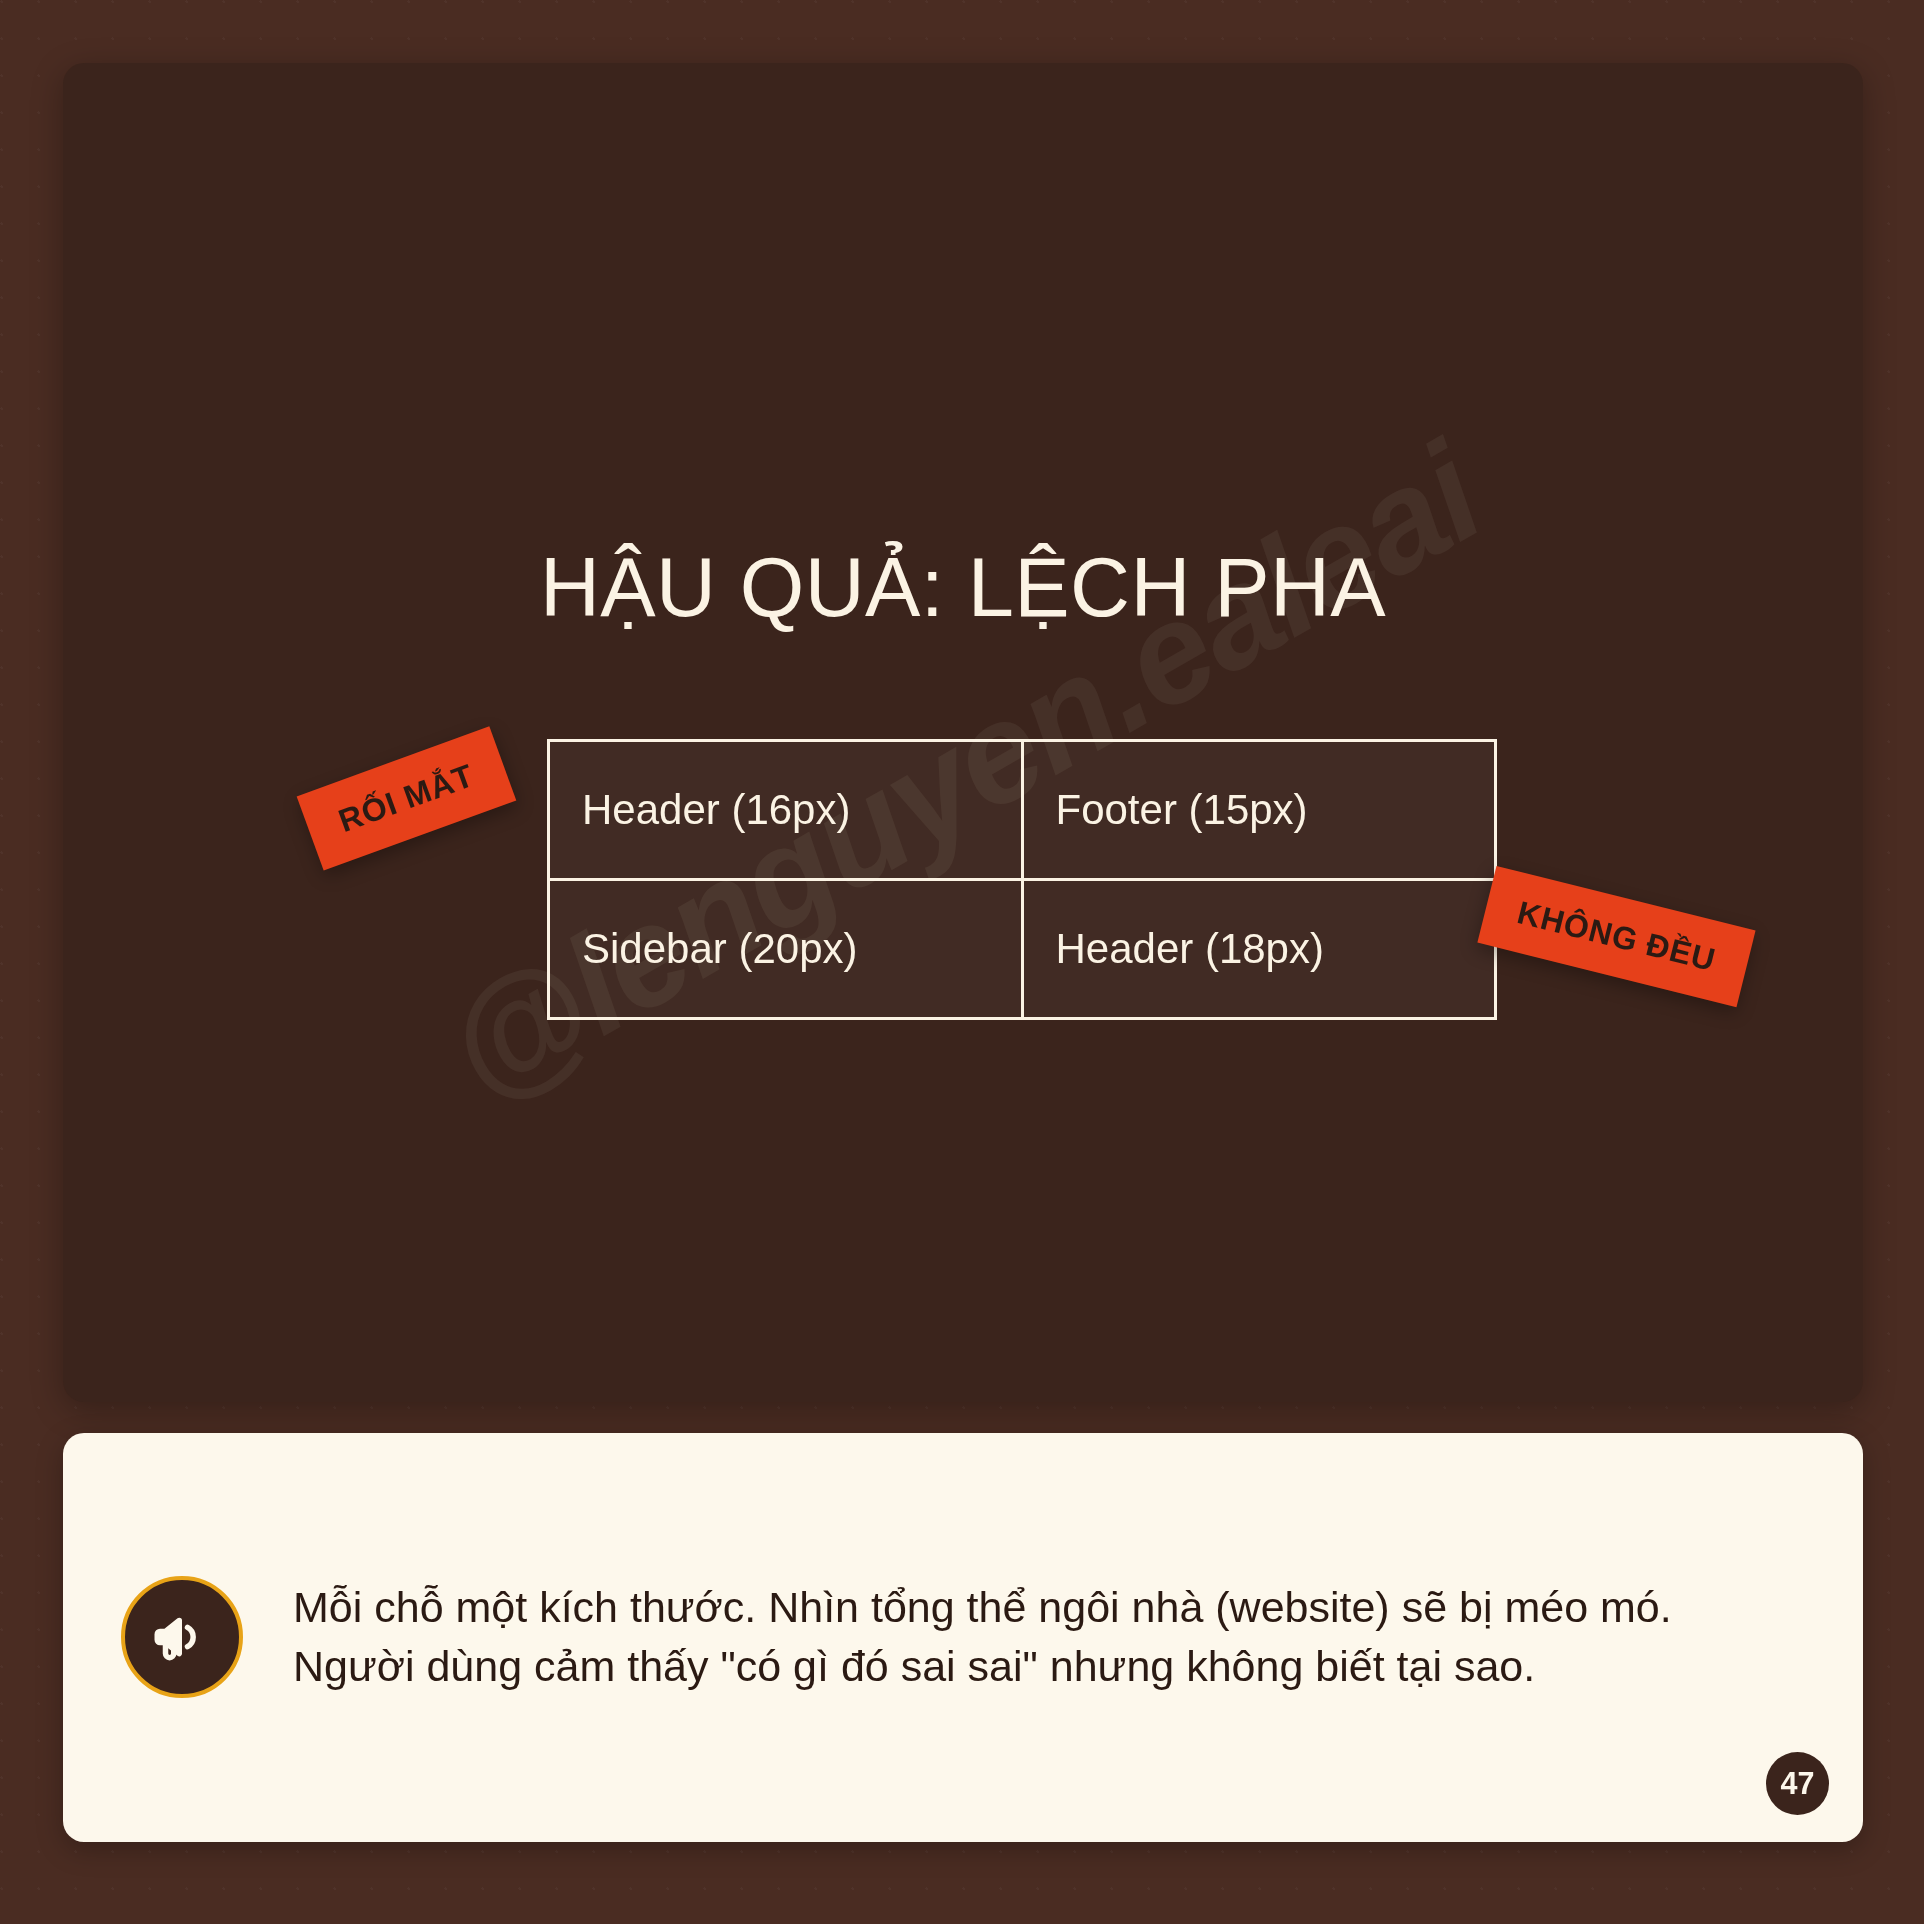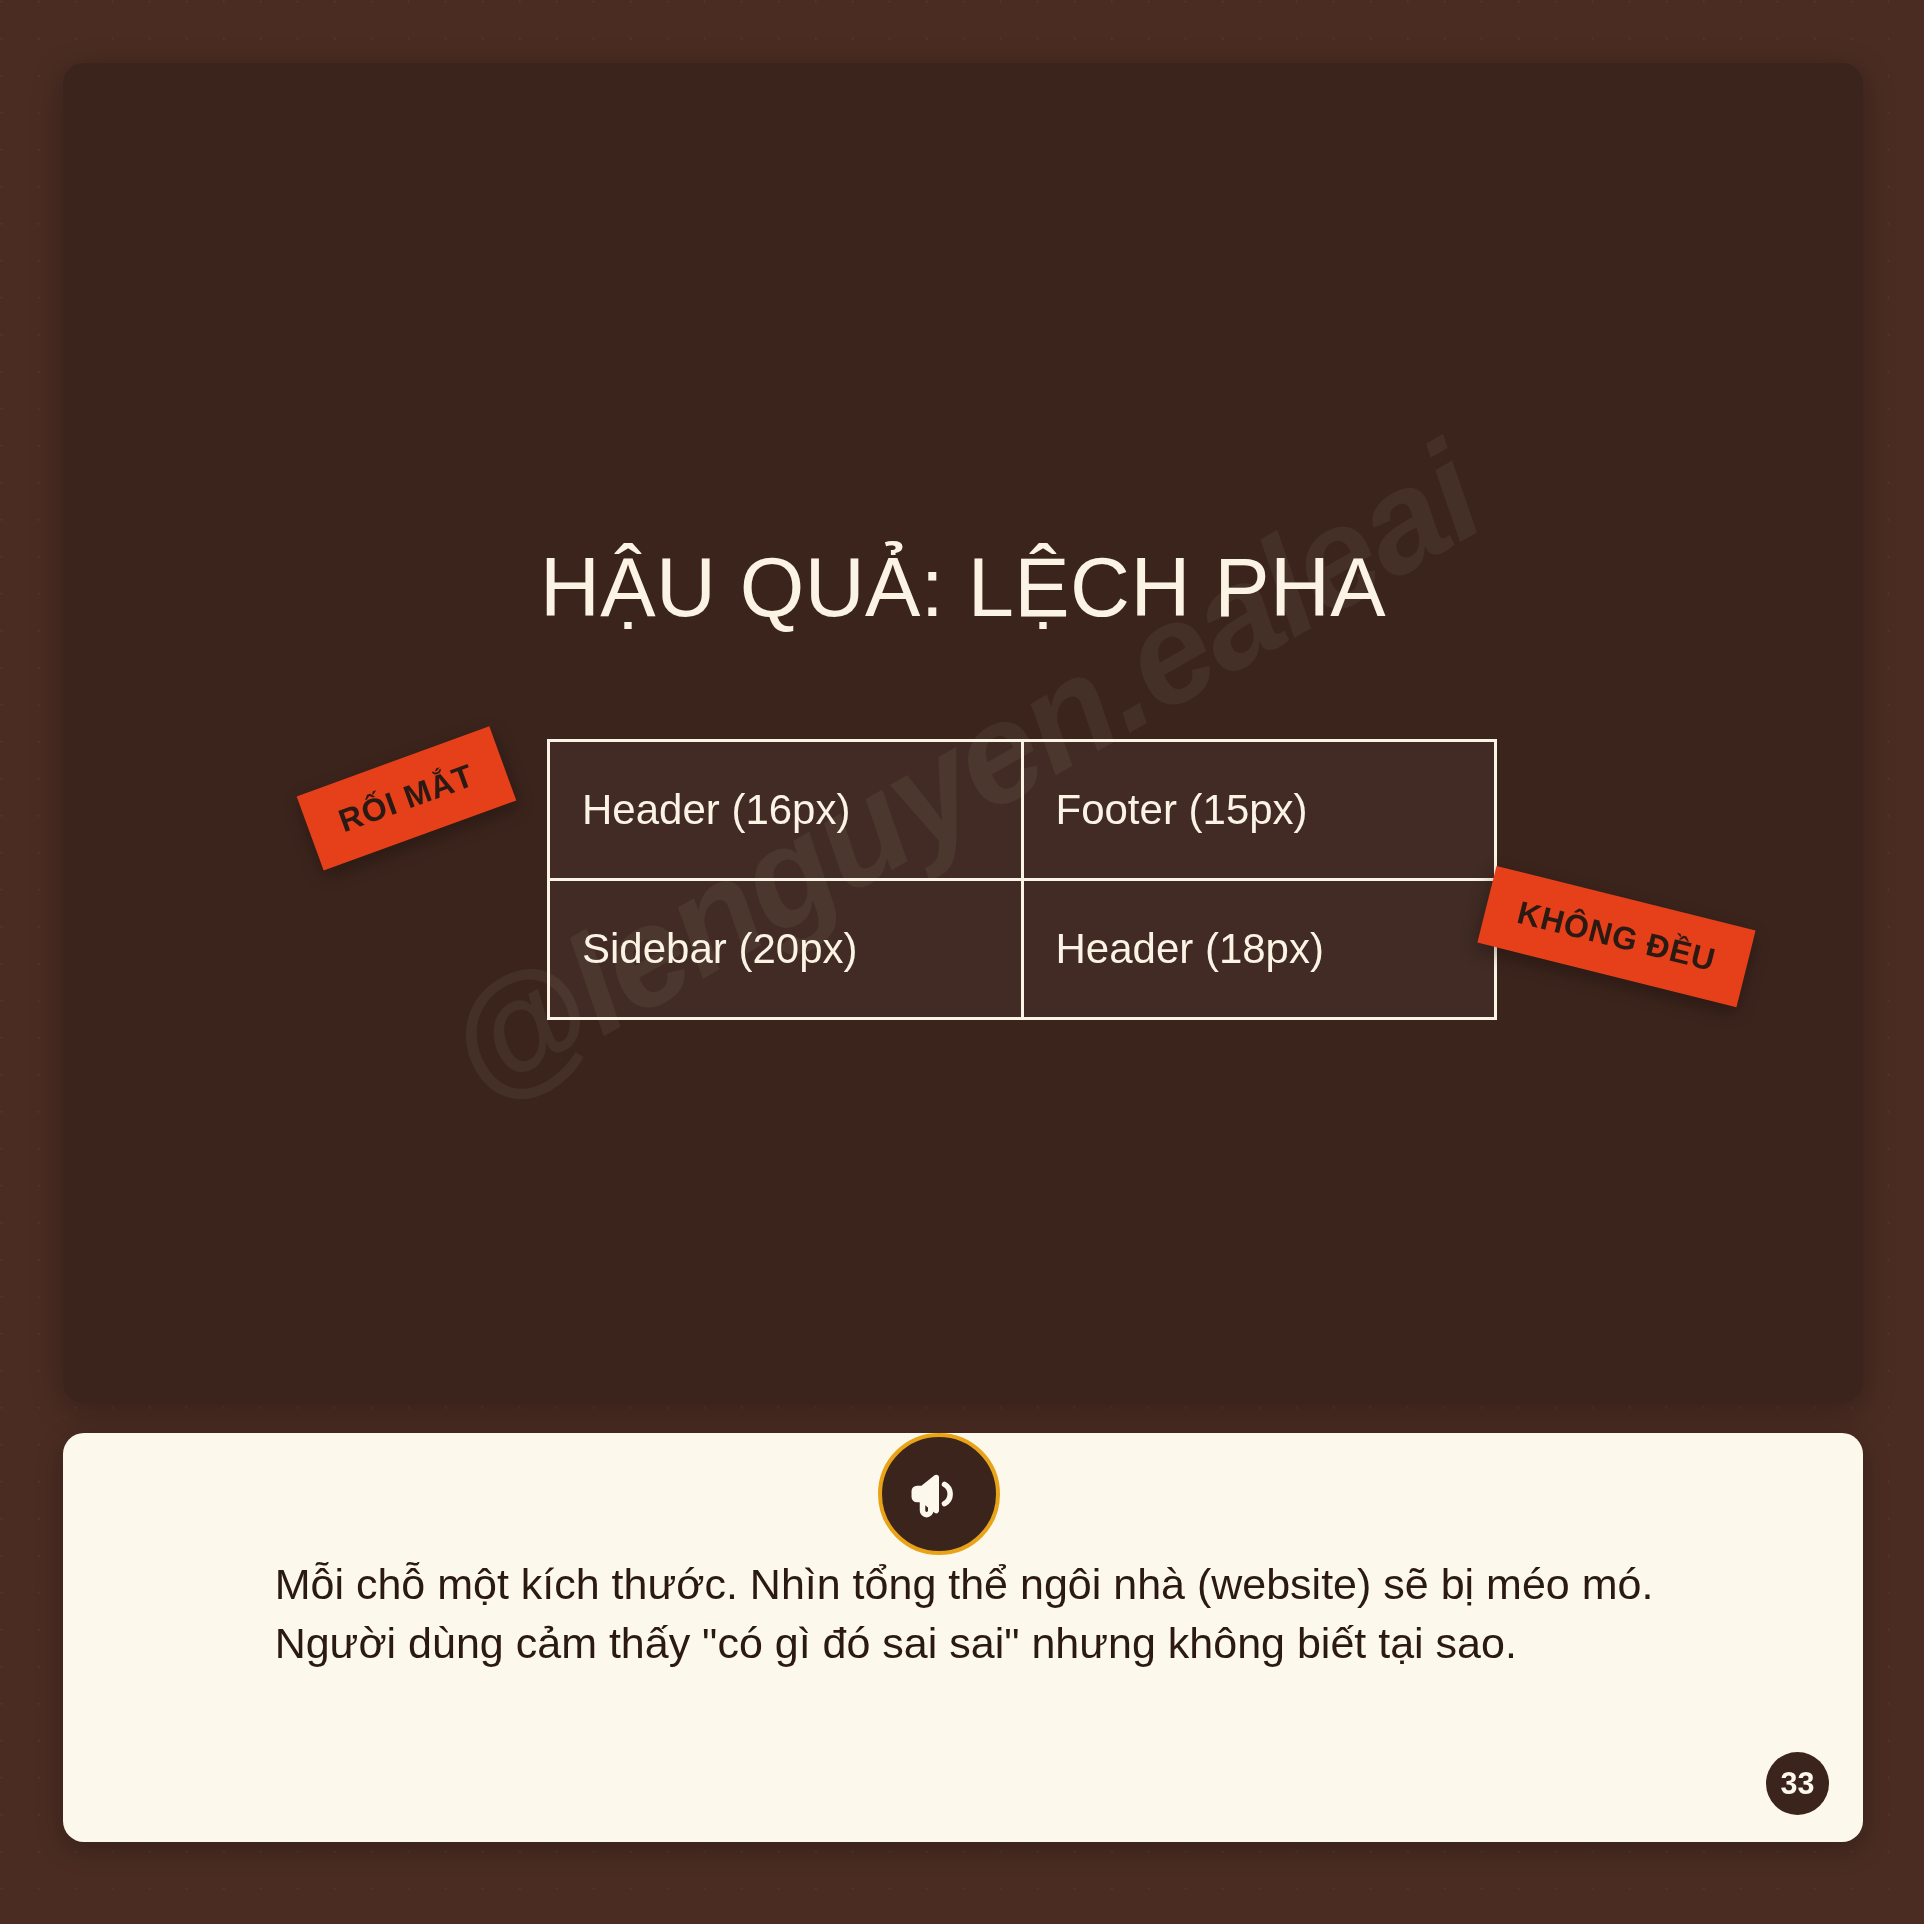--- a/index.html
+++ b/index.html
@@ -112,21 +112,20 @@
     position: relative;
     width: 1800px;
     height: 409px;
     margin: 30.5px auto 0;
     background: #FDF8EC;
     border-radius: 21px;
     box-shadow: 0 8px 27px rgba(0,0,0,0.25);
     display: flex;
     align-items: center;
     padding: 0 56px 0 58px;
-    flex-direction: column;
   }
 
   .note-icon {
     flex: 0 0 auto;
     width: 122px;
     height: 122px;
     border-radius: 50%;
     background: #3b241c;
     border: 4px solid #E8A317;
     display: flex;
@@ -198,17 +197,17 @@
         <path d="M14 8.5a4 4 0 0 1 0 7"></path>
         <path d="M6 14v4a1.5 1.5 0 0 0 3 0v-2"></path>
       </svg>
     </div>
 
     <div class="note-text">
       <p>Mỗi chỗ một kích thước. Nhìn tổng thể ngôi nhà (website) sẽ bị méo mó.</p>
       <p>Người dùng cảm thấy "có gì đó sai sai" nhưng không biết tại sao.</p>
     </div>
 
-    <div class="page-badge">33</div>
+    <div class="page-badge">47</div>
   </div>
 
 </div>
 
 
 </body></html>

